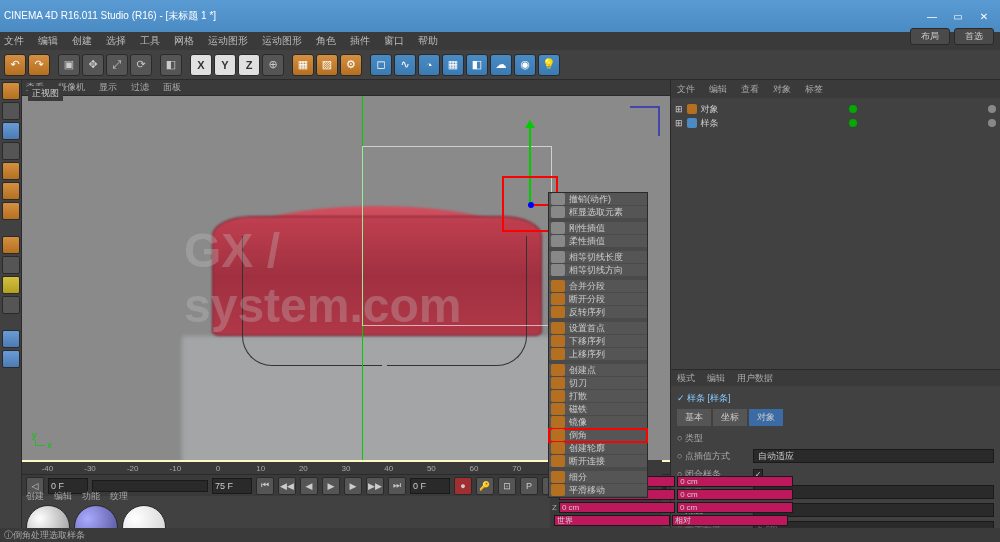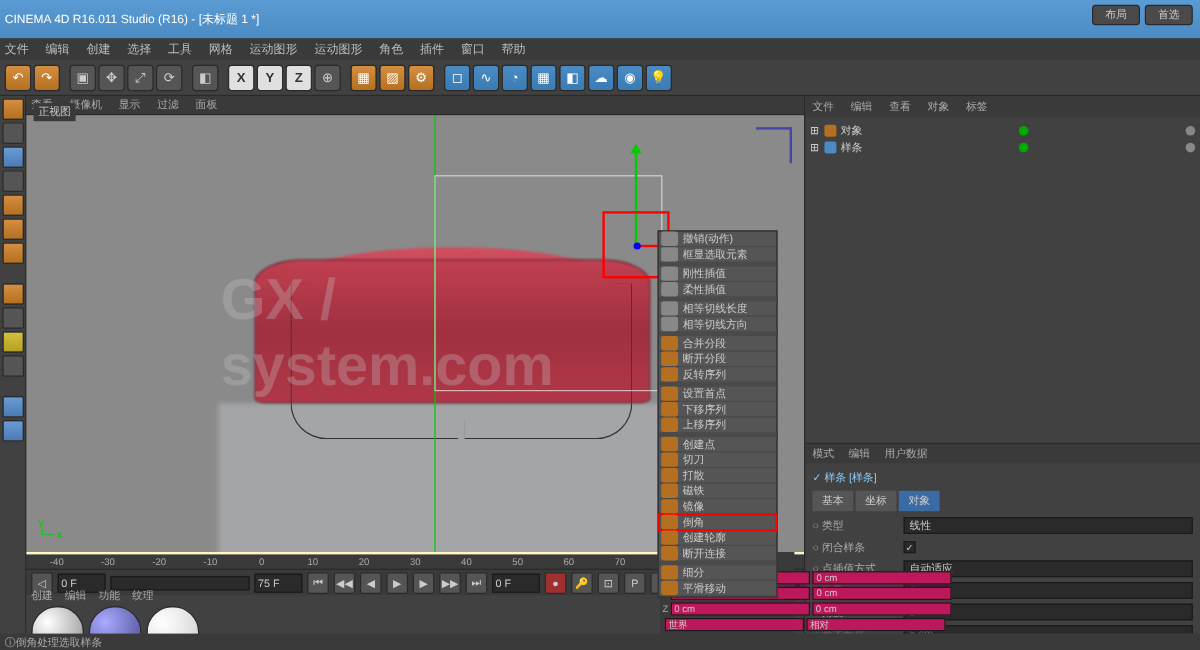--- a/index.html
+++ b/index.html
@@ -76,21 +76,21 @@
 .attr-tabs { display: flex; gap: 2px; margin-bottom: 4px; }
 .attr-tab { padding: 2px 8px; background: #555; font-size: 9px; color: #ccc; cursor: pointer; }
 .attr-tab.active { background: #3a6ba4; }
 .chkbox { width: 10px; height: 10px; background: #2a2a2a; border: 1px solid #1a1a1a; display: inline-flex; align-items: center; justify-content: center; font-size: 8px; }
 
 .coord-panel { position: absolute; right: 338px; top: 460px; width: 112px; background: #3a3a3a; font-size: 8px; color: #aaa; padding: 2px; z-index: 20; }
 .coord-row { display: flex; gap: 2px; height: 13px; align-items: center; }
 .coord-row span:first-child { width: 10px; }
 .coord-row input { flex: 1; height: 11px; background: #be185d; border: 1px solid #1a1a1a; color: #ccc; font-size: 8px; padding: 0 2px; }
 
-.right-top-buttons { position: absolute; right: 6px; top: 4px; display: flex; gap: 4px; }
+.right-top-buttons { position: absolute; right: 6px; top: 28px; display: flex; gap: 4px; }
 .rtb { padding: 1px 10px; background: #4a4a4a; border: 1px solid #2a2a2a; border-radius: 3px; font-size: 9px; color: #ccc; cursor: pointer; }
 </style>
 </head>
 <body>
 
 <div class="titlebar">
   <span>CINEMA 4D R16.011 Studio (R16) - [未标题 1 *]</span>
   <div class="win-controls">
     <span>—</span>
     <span>▭</span>
@@ -286,29 +286,28 @@
       </div>
       <div class="attr-body">
         <div style="color:#8cf;margin-bottom:4px">✓ <span>样条 [样条]</span></div>
         <div class="attr-tabs">
           <span class="attr-tab">基本</span>
           <span class="attr-tab">坐标</span>
           <span class="attr-tab active">对象</span>
         </div>
         <div class="attr-row">
           <span class="attr-lbl">○ <span>类型</span></span>
-          <input class="attr-val" value="线性" style="">
+        </div>
+        <div class="attr-row">
+          <span class="attr-lbl">○ <span>点插值方式</span></span>
+          <input class="attr-val" value="自动适应" style="">
         </div>
         <div class="attr-row">
           <span class="attr-lbl">○ <span>闭合样条</span></span>
           <span class="chkbox">✓</span>
-        </div>
-        <div class="attr-row">
-          <span class="attr-lbl">○ <span>点插值方式</span></span>
-          <input class="attr-val" value="自动适应" style="">
         </div>
         <div class="attr-row">
           <span class="attr-lbl" style="color:#666">○ <span>数量</span></span>
           <input class="attr-val" style="color: rgb(102, 102, 102);" value="8">
         </div>
         <div class="attr-row">
           <span class="attr-lbl">○ <span>角度</span></span>
           <input class="attr-val" value="5°" style="">
         </div>
         <div class="attr-row">

